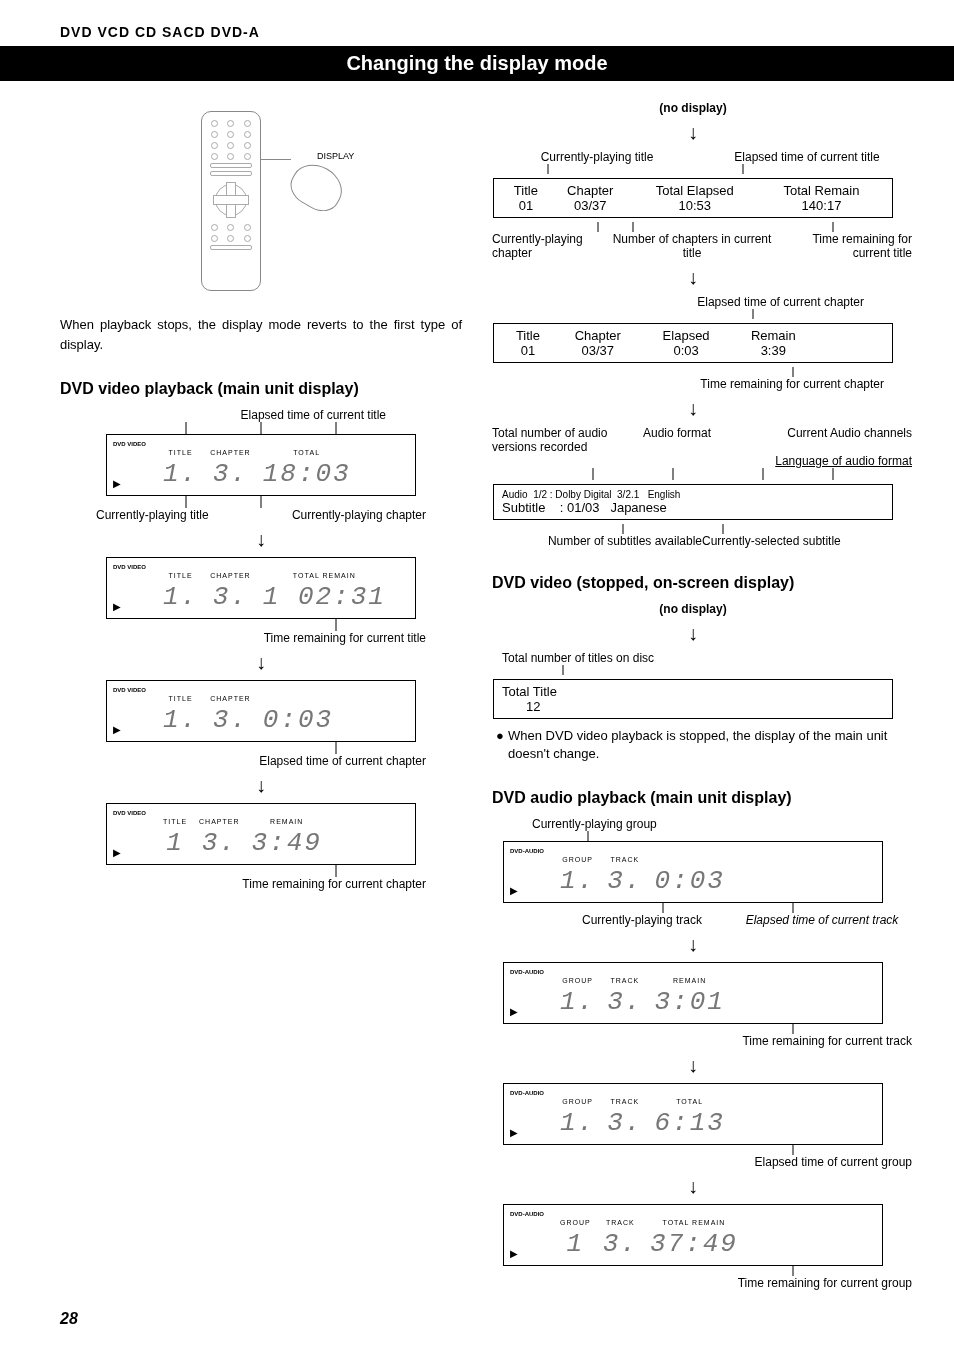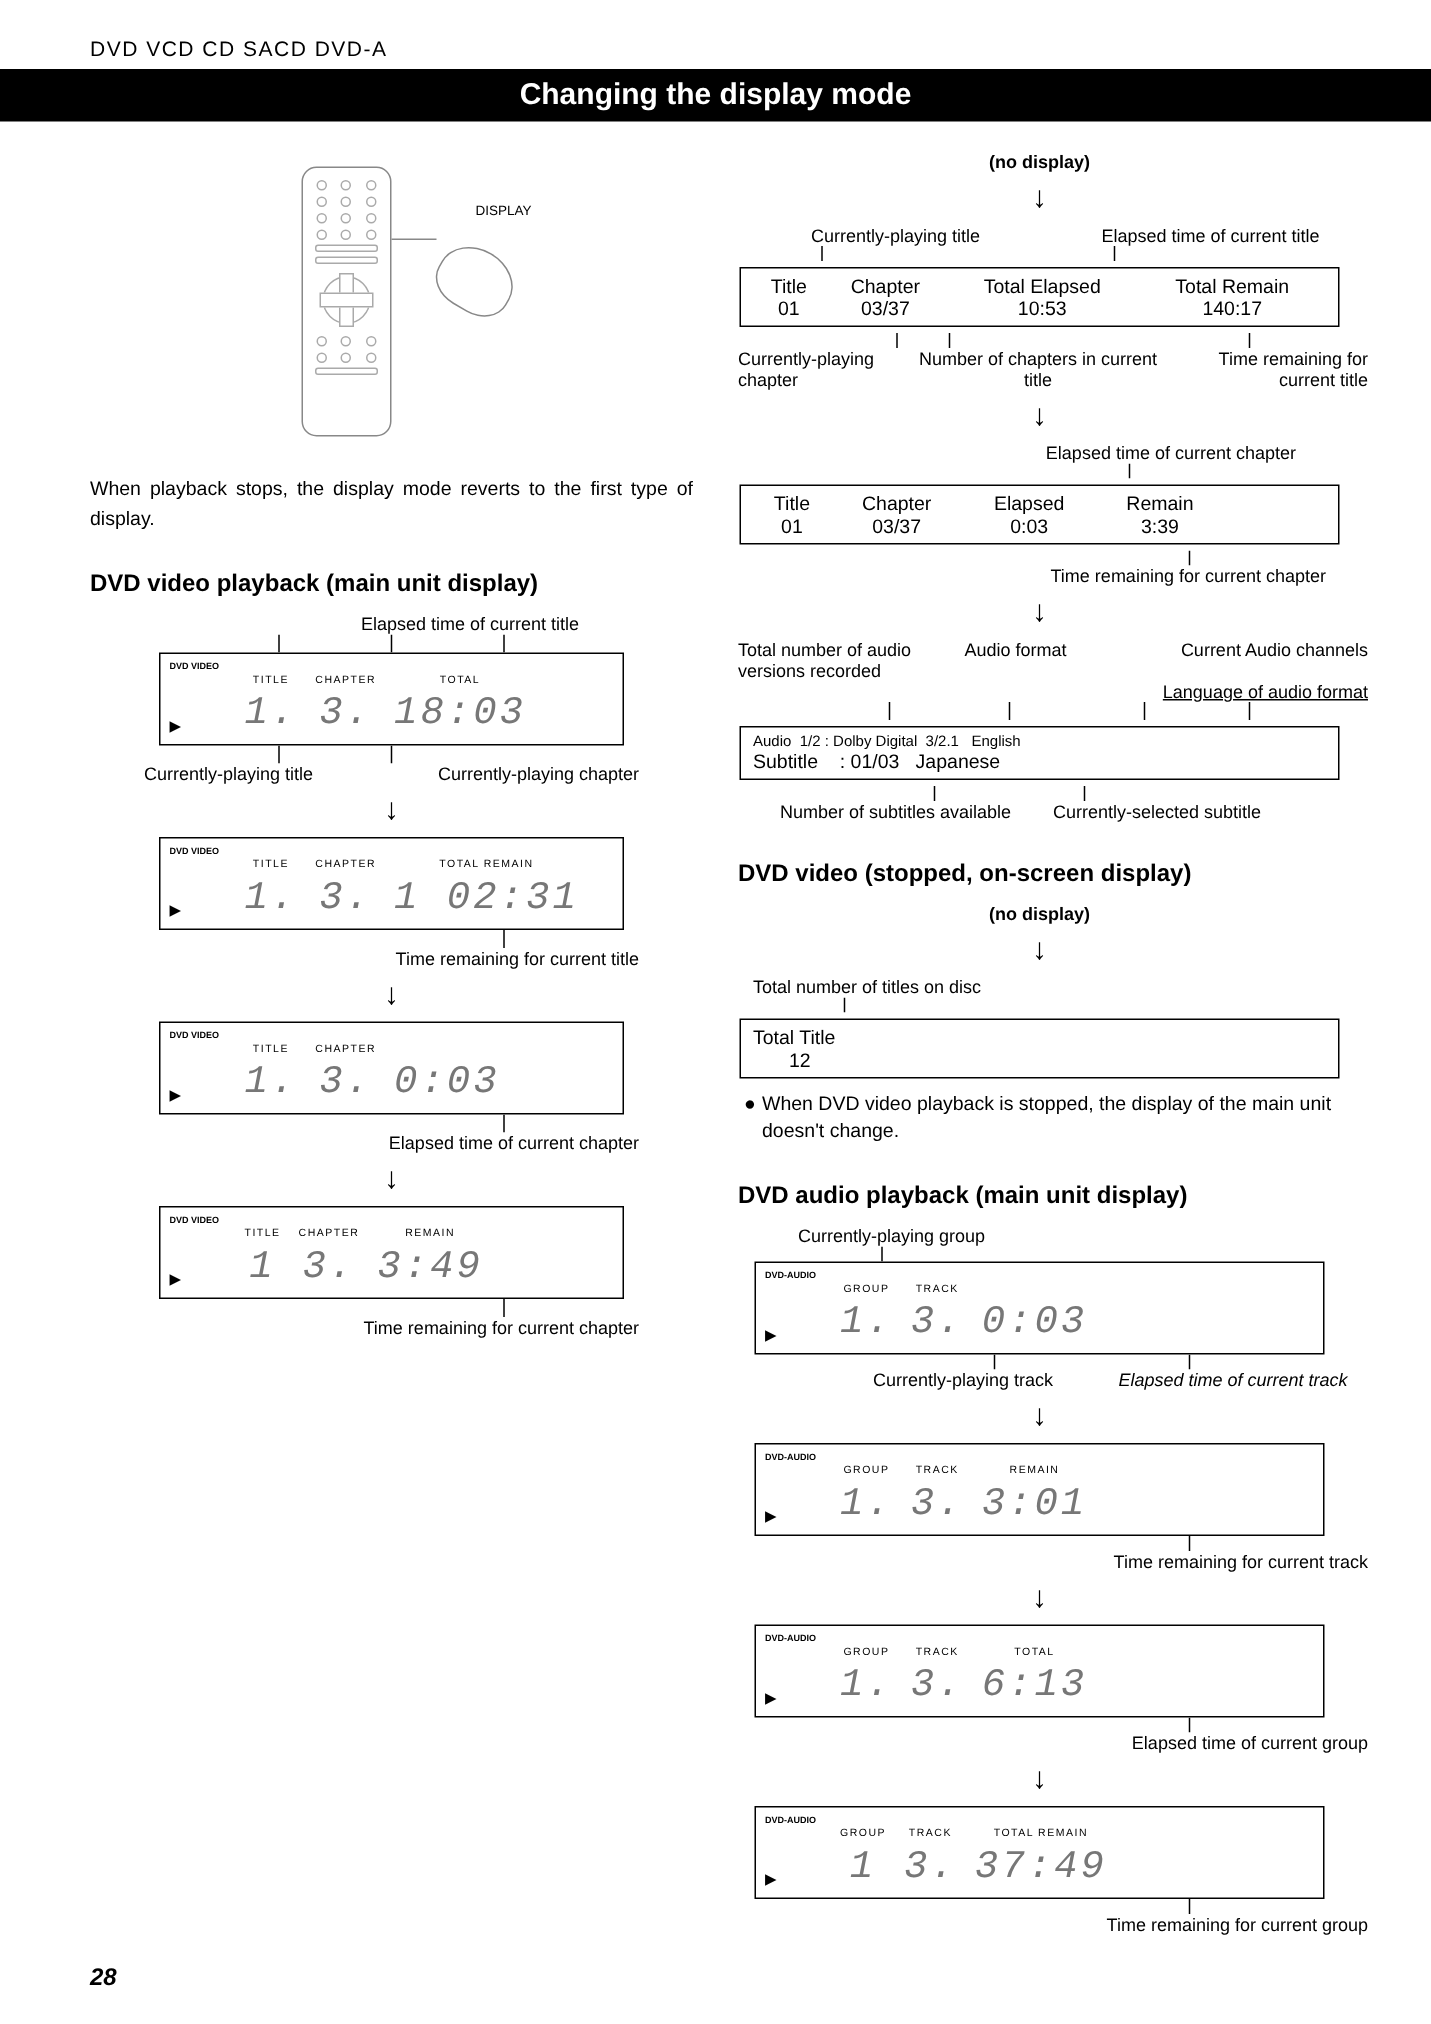--- a/index.html
+++ b/index.html
@@ -9,21 +9,21 @@
     background: #fff;
     color: #000;
     width: 954px;
   }
   .page {
     padding: 24px 60px 30px 60px;
     box-sizing: border-box;
   }
   .formats {
     font-size: 14px;
-    font-weight: 400;
+    font-weight: 700;
     letter-spacing: 1px;
     margin-bottom: 6px;
   }
   .titlebar {
     background: #000;
     color: #fff;
     font-size: 20px;
     font-weight: 700;
     text-align: center;
     padding: 6px 0;
@@ -59,21 +59,21 @@
   }
   .rb-row { display:flex; justify-content:space-around; margin-top:4px;}
   .rb-dot { width:5px; height:5px; border:1px solid #aaa; border-radius:50%; }
   .rb-cross { margin:8px auto; width:30px; height:30px; border:1px solid #aaa; border-radius:50%; position:relative;}
   .rb-cross::before, .rb-cross::after { content:""; position:absolute; background:#fff; border:1px solid #aaa; }
   .rb-cross::before { left:10px; top:-3px; width:8px; height:34px; }
   .rb-cross::after { top:10px; left:-3px; height:8px; width:34px; }
   .rb-bar { height:3px; border:1px solid #aaa; margin:3px 4px; border-radius:2px;}
   .remote-label {
     position: absolute;
-    left: 120px; top: 24px;
+    left: 120px; top: 40px;
     font-size: 9px;
     padding-left: 36px;
   }
   .remote-hand {
     position: absolute;
     left: 130px; top: 55px;
     width: 50px; height: 40px;
     border: 1px solid #888;
     border-radius: 50% 50% 40% 40%;
     transform: rotate(30deg);
@@ -439,21 +439,21 @@
       </svg>
       <div class="osd osd-wide">
         <div style="font-size:10px; white-space:pre;">Audio  1/2 : Dolby Digital  3/2.1   English</div>
         <div style="font-size:13px; white-space:pre;">Subtitle    : 01/03   Japanese</div>
       </div>
       <svg class="conn-svg" width="400" height="10">
           <line x1="130" y1="0" x2="130" y2="10" stroke="#000"></line>
           <line x1="230" y1="0" x2="230" y2="10" stroke="#000"></line>
         </svg>
       <div class="right-annot ra-row">
-        <div class="ra-cell" style="flex:1; text-align:center;">Number of subtitles available</div>
+        <div class="ra-cell" style="flex:1; text-align:right;">Number of subtitles available</div>
         <div class="ra-cell" style="flex:1; text-align:left;">Currently-selected subtitle</div>
       </div>
 
       <h3 class="section">DVD video (stopped, on-screen display)</h3>
       <div class="label-line" style="font-weight:700;">(no display)</div>
       <div class="darrow">↓</div>
       <div class="right-annot" style="text-align:left; padding-left:10px;">Total number of titles on disc</div>
       <svg class="conn-svg" width="400" height="10">
           <line x1="70" y1="0" x2="70" y2="10" stroke="#000"></line>
         </svg>

